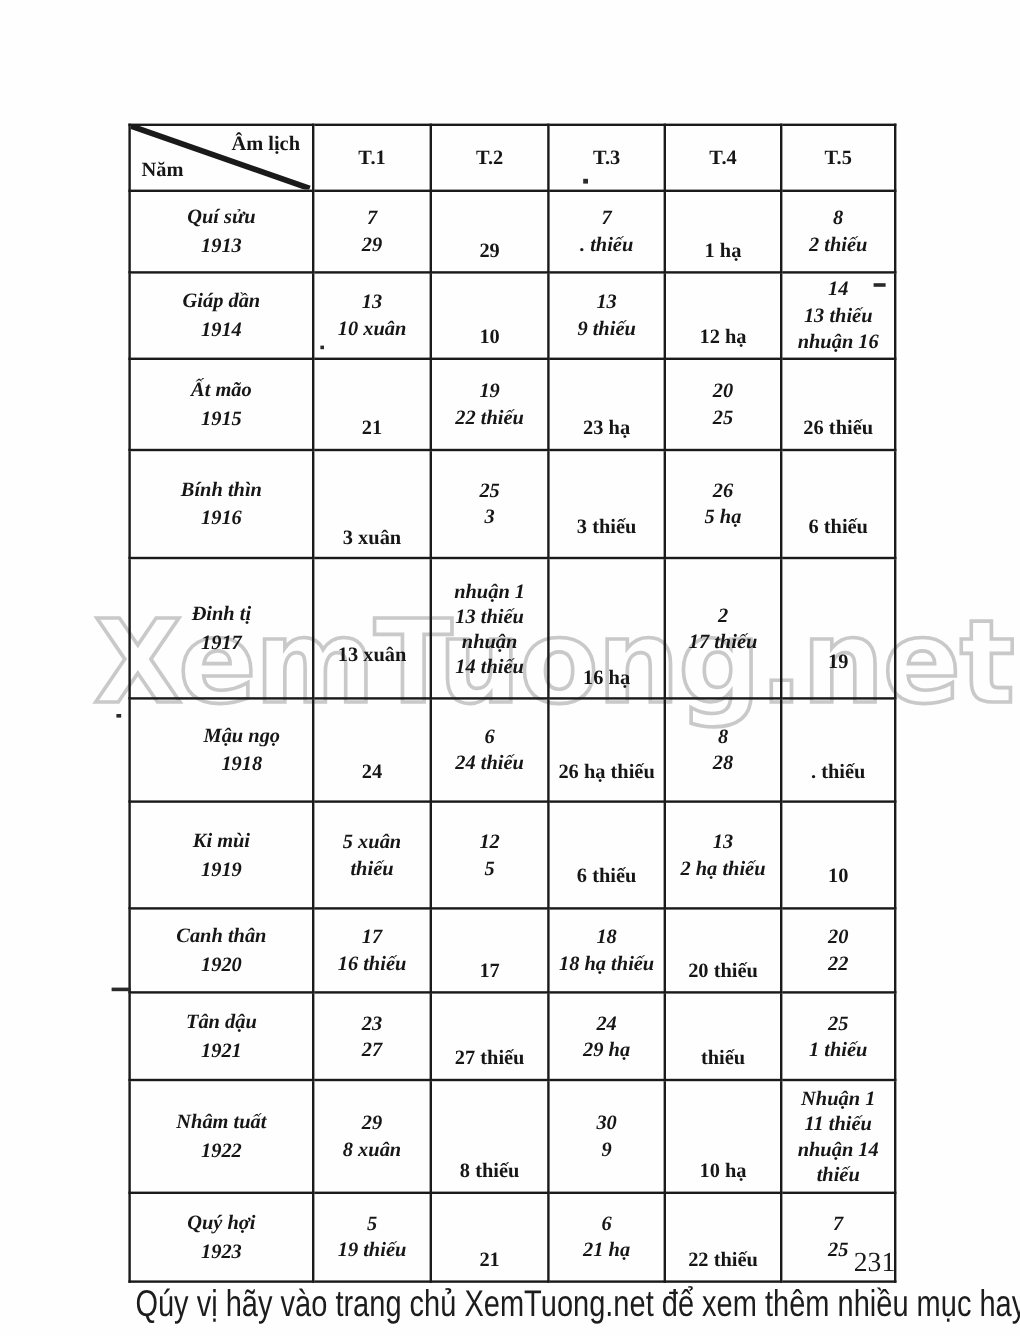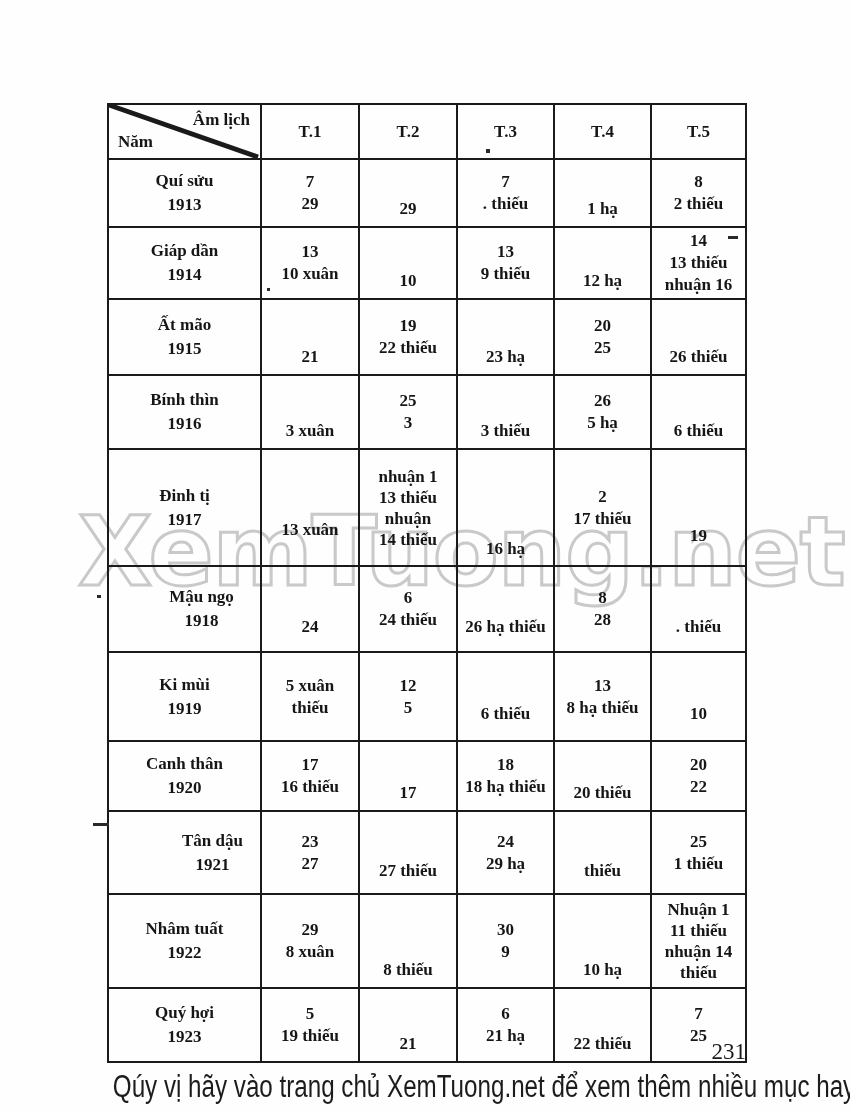--- a/index.html
+++ b/index.html
@@ -29,21 +29,21 @@
   .corner-top  { position:absolute; right:10px; top:5px;  font-weight:bold; font-size:17px; }
   .corner-bottom { position:absolute; left:9px; bottom:6px; font-weight:bold; font-size:17px; }
 
   .col-head { text-align:center; font-weight:bold; font-size:17px; }
 
   .cell {
     display:flex; flex-direction:column; align-items:center;
     width:100%; font-weight:bold; font-size:17px; line-height:22px;
     padding:2px; text-align:center;
   }
-  .al-c { justify-content:center; }
+  .al-c { justify-content:center;font-style:italic; }
   .al-b { justify-content:flex-end; padding-bottom:5px; }
   .lines4 { line-height:21px;border-radius:25px; }
   .year-cell .cell { line-height:24px; }
 
   .speck { position:absolute; background:#2a2a2a; z-index:3; }
 
   .page-number {
     position:absolute; top:1039px; right:104px;
     font-family:"Liberation Serif", serif; font-size:23px; color:#1b1b1b;
   }
@@ -199,21 +199,21 @@
           </td>
         </tr>
         <tr style="height: 74px;">
           <td class="year-cell">
             <div class="cell al-c" style="height: 70px;">
               <div class="ln">Bính thìn</div>
               <div class="ln">1916</div>
             </div>
           </td>
           <td>
-            <div class="cell al-b" style="height: 70px;">
+            <div class="cell al-b" style="height: 88px;">
               <div class="ln">3 xuân</div>
             </div>
           </td>
           <td>
             <div class="cell al-c" style="height: 70px;">
               <div class="ln">25</div>
               <div class="ln">3</div>
             </div>
           </td>
           <td>
@@ -325,21 +325,21 @@
             </div>
           </td>
           <td>
             <div class="cell al-b" style="height: 67px;">
               <div class="ln">6 thiếu</div>
             </div>
           </td>
           <td>
             <div class="cell al-c" style="height: 67px;">
               <div class="ln">13</div>
-              <div class="ln">8 hạ thiếu</div>
+              <div class="ln">2 hạ thiếu</div>
             </div>
           </td>
           <td>
             <div class="cell al-b" style="height: 67px;">
               <div class="ln">10</div>
             </div>
           </td>
         </tr>
         <tr style="height: 70px;">
           <td class="year-cell">
@@ -372,21 +372,21 @@
           </td>
           <td>
             <div class="cell al-c" style="height: 66px;">
               <div class="ln">20</div>
               <div class="ln">22</div>
             </div>
           </td>
         </tr>
         <tr style="height: 73px;">
           <td class="year-cell">
-            <div class="cell al-c" style="height: 81px; margin-left: 28px;">
+            <div class="cell al-c" style="height: 69px;">
               <div class="ln">Tân dậu</div>
               <div class="ln">1921</div>
             </div>
           </td>
           <td>
             <div class="cell al-c" style="height: 54px;">
               <div class="ln">23</div>
               <div class="ln">27</div>
             </div>
           </td>

